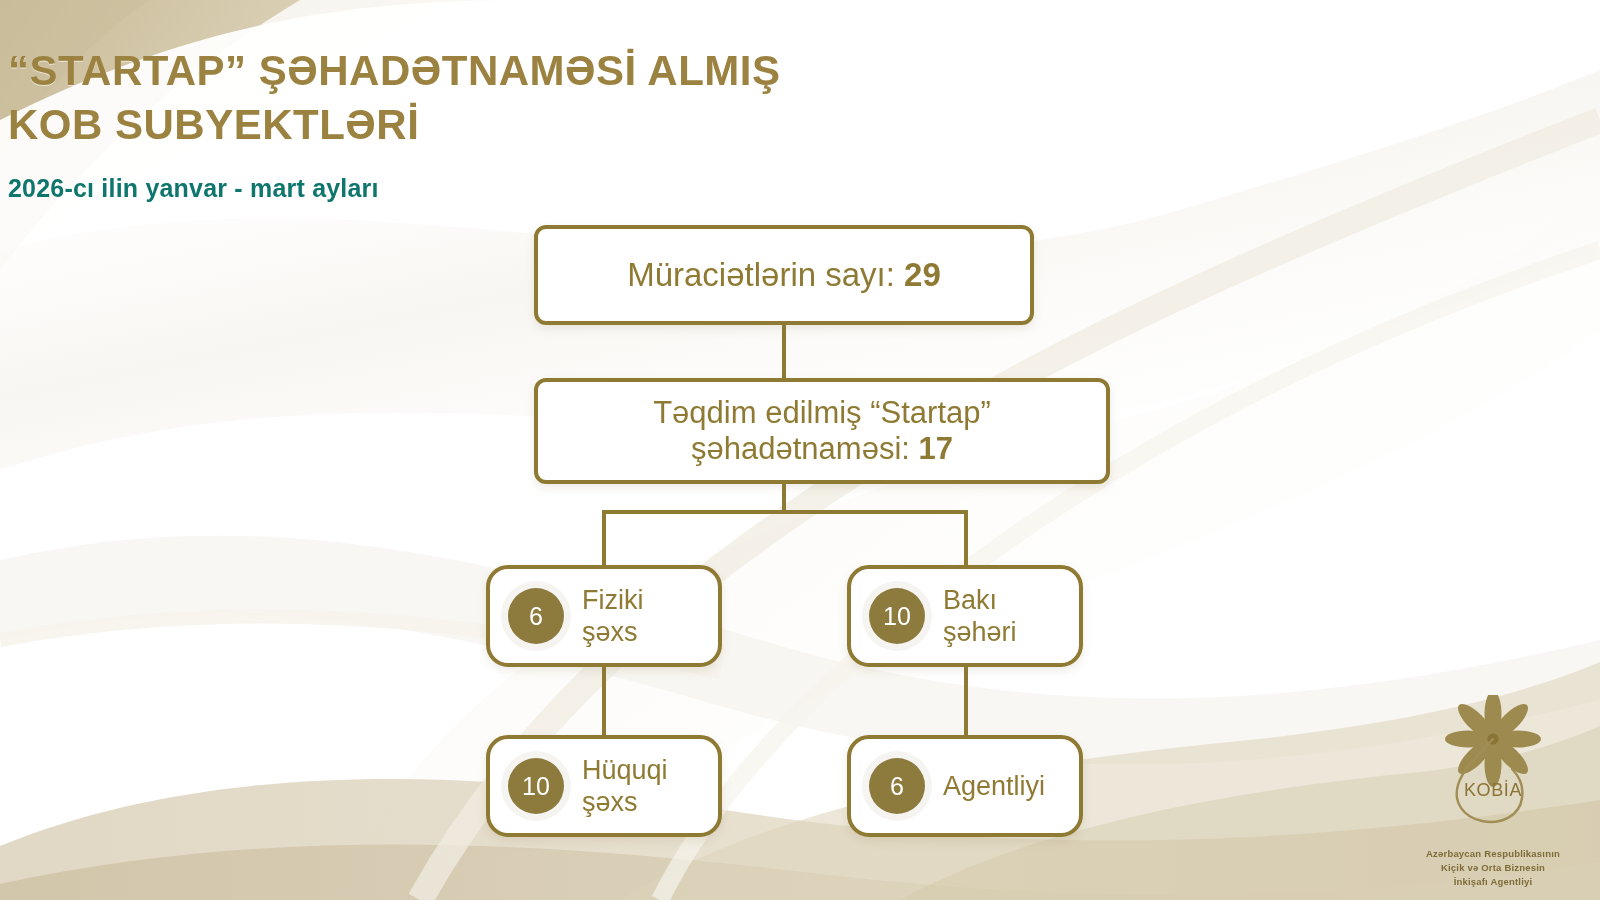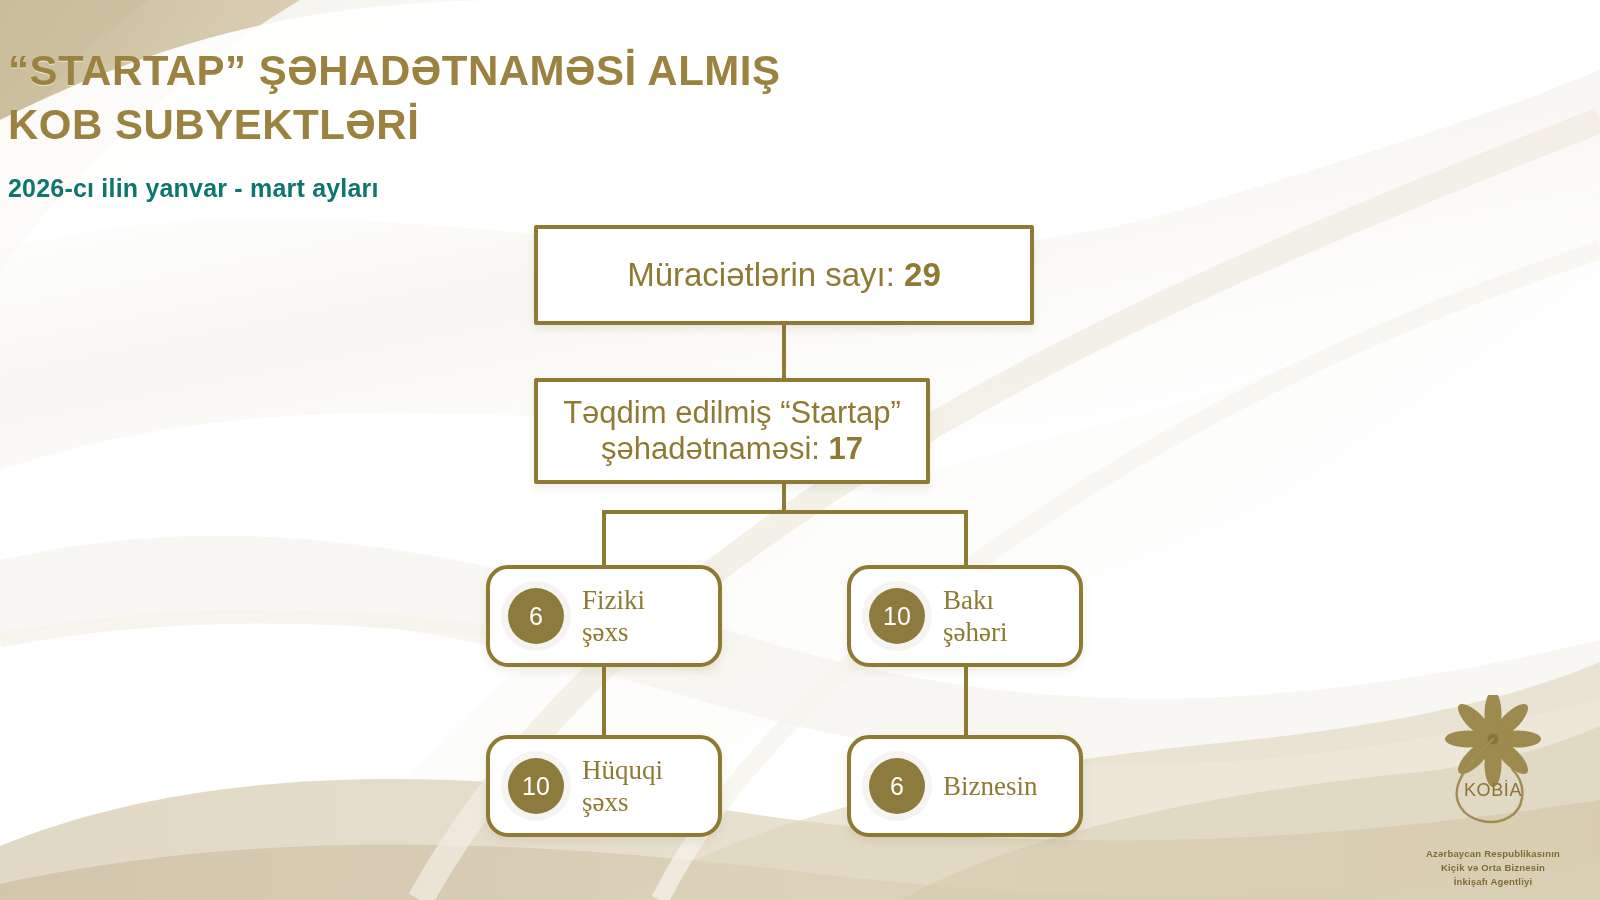--- a/index.html
+++ b/index.html
@@ -30,38 +30,38 @@
     margin-top:22px;
     font-size:25px; font-weight:bold; color:#0f766e;
     letter-spacing:0.2px;
   }
 
   
   .node {
     position:absolute;
     background:#ffffff;
     border:4px solid #8f7a33;
-    border-radius:2px;
+    border-radius:12px;
     box-shadow:0 4px 10px rgba(120,105,60,.13);
     display:flex; align-items:center; justify-content:center;
     z-index:5;
   }
   .node-text {
     color:#8f7a33;
     font-size:31px;
     line-height:1.16;
     text-align:center;
     font-weight:400;
     white-space:pre-line;
   }
   .node-text b { font-weight:bold; color:#8f7a33; }
 
   #node-applications { left:534px; top:225px; width:500px; height:100px; }
   #node-applications .node-text { font-size:33px; }
-  #node-issued { left:534px; top:378px; width:396px; height:106px; }
+  #node-issued { left:534px; top:378px; width:576px; height:106px; }
   #node-issued .node-text { font-size:31px; }
 
   .leaf {
     position:absolute;
     background:#ffffff;
     border:4px solid #8f7a33;
     border-radius:22px;
     box-shadow:0 4px 10px rgba(120,105,60,.13);
     display:flex; align-items:center;
     padding-left:18px;
@@ -74,21 +74,20 @@
     background:#8d7a3d;
     color:#ffffff;
     display:flex; align-items:center; justify-content:center;
     font-size:25px; font-weight:400;
     box-shadow:0 0 0 7px rgba(160,150,120,.10);
   }
   .leaf-label {
     color:#8f7a33;
     font-size:27px; line-height:1.2;
     white-space:pre-line;
-    font-family:Liberation Serif, serif;
   }
 
   #leaf-fiziki    { left:486px;  top:565px; width:236px; height:102px; }
   #leaf-huquqi    { left:486px;  top:735px; width:236px; height:102px; }
   #leaf-baki      { left:847px;  top:565px; width:236px; height:102px; }
   #leaf-regionlar { left:847px;  top:735px; width:236px; height:102px; }
 
   
   .conn { position:absolute; background:#8f7a33; z-index:4; }
   .conn-v { width:4px; }
@@ -207,21 +206,21 @@
   </div>
 
   <div class="leaf" id="leaf-baki">
     <div class="badge">10</div>
     <div class="leaf-label">Bakı
 şəhəri</div>
   </div>
 
   <div class="leaf" id="leaf-regionlar">
     <div class="badge">6</div>
-    <div class="leaf-label">Biznesin</div>
+    <div class="leaf-label">Agentliyi</div>
   </div>
 
   <div id="logo">
     <svg id="logo-mark" viewBox="0 0 190 135">
       <g fill="#9d8a4e">
         <g transform="translate(95,44)">
           <g>
             <ellipse cx="0" cy="-25" rx="8.5" ry="23"></ellipse>
             <ellipse cx="0" cy="-25" rx="8.5" ry="23" transform="rotate(45)"></ellipse>
             <ellipse cx="0" cy="-25" rx="8.5" ry="23" transform="rotate(90)"></ellipse>

